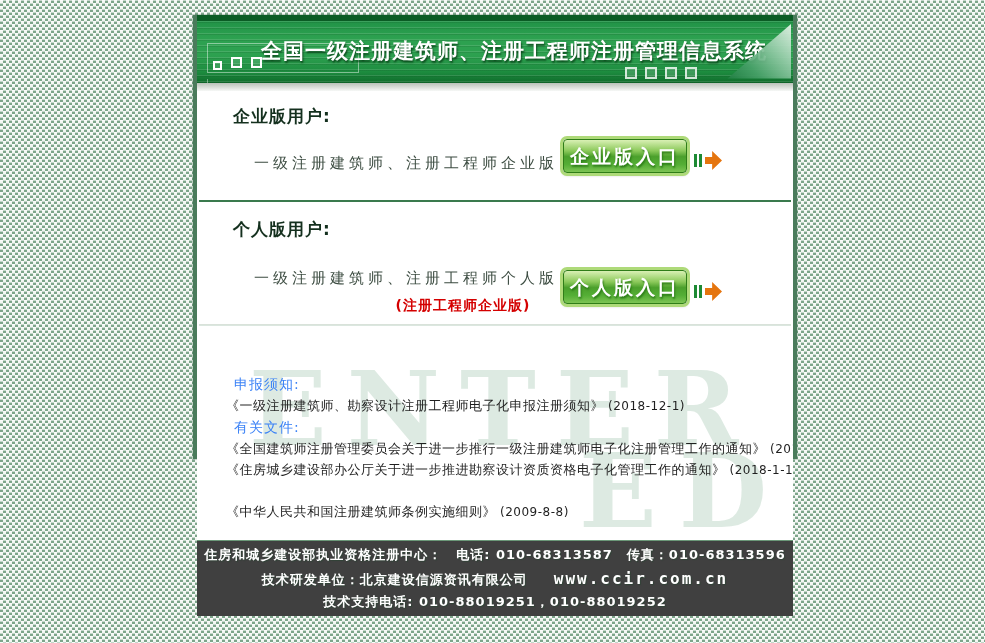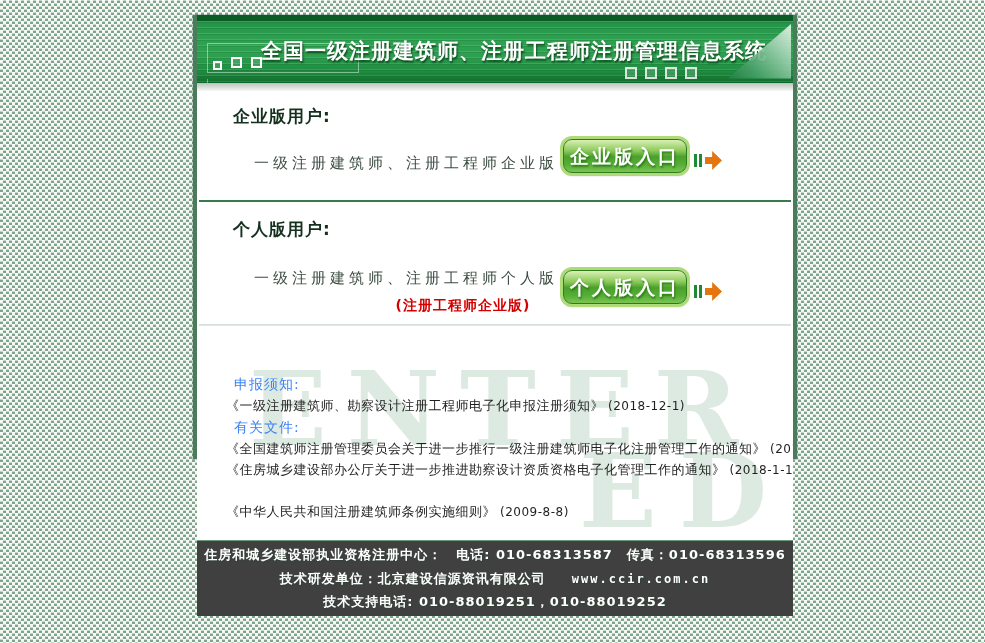--- a/index.html
+++ b/index.html
@@ -76,21 +76,21 @@
   .h-personal   { top:127px; }
   .desc {
     position:absolute; left:57px; font-size:15px; color:#3d4d42;
     letter-spacing:4px; z-index:2;
   }
   .d-enterprise { top:63px; }
   .d-personal   { top:178px; }
 
   .entry-btn {
     position:absolute; left:366px; width:124px; height:34px; z-index:2;
-    border:1px solid #2f7d18; border-radius:9px; cursor:pointer;
+    border:1px solid #2f7d18; border-radius:4px; cursor:pointer;
     background:linear-gradient(180deg,#d9f0b4 0%,#8bc95a 34%,#4ba02c 52%,#54ae35 76%,#7cc453 100%);
     box-shadow:0 0 0 3px #aeda79, 0 2px 3px rgba(0,0,0,0.35);
     color:#ffffff; font-size:19px; font-weight:bold; letter-spacing:3px;
     text-shadow:1px 2px 2px #2a7a16; text-align:center; line-height:31px;
     font-family:"DejaVu Sans","Liberation Sans",sans-serif;
   }
   .b-enterprise { top:48px; }
   .b-personal   { top:179px; }
 
   .go-icon { position:absolute; left:497px; display:flex; align-items:center; z-index:2; cursor:pointer; }
@@ -129,21 +129,21 @@
   
   .footer {
     height:76px; background:#404040; border-top:1px solid #6b9878;
     color:#ffffff; font-weight:bold; font-size:13px; letter-spacing:1px;
     display:flex; flex-direction:column; justify-content:space-evenly;
     align-items:center; text-align:center;
   }
   .footer-line { text-shadow:1px 1px 1px rgba(30,70,45,0.45); white-space:nowrap; }
   .footer-line .seg { margin:0 7px; }
   .footer-url { font-family:"DejaVu Sans Mono","Liberation Mono",monospace;
-                letter-spacing:2px; margin-left:26px; font-size:12px; }
+                letter-spacing:2px; margin-left:26px; font-size:16px; }
 </style>
 </head>
 <body>
 
 <div class="panel">
 
   <div class="banner">
     <div class="deco-box"></div>
     <div class="deco-underline"></div>
     <div class="deco-squares-left">

